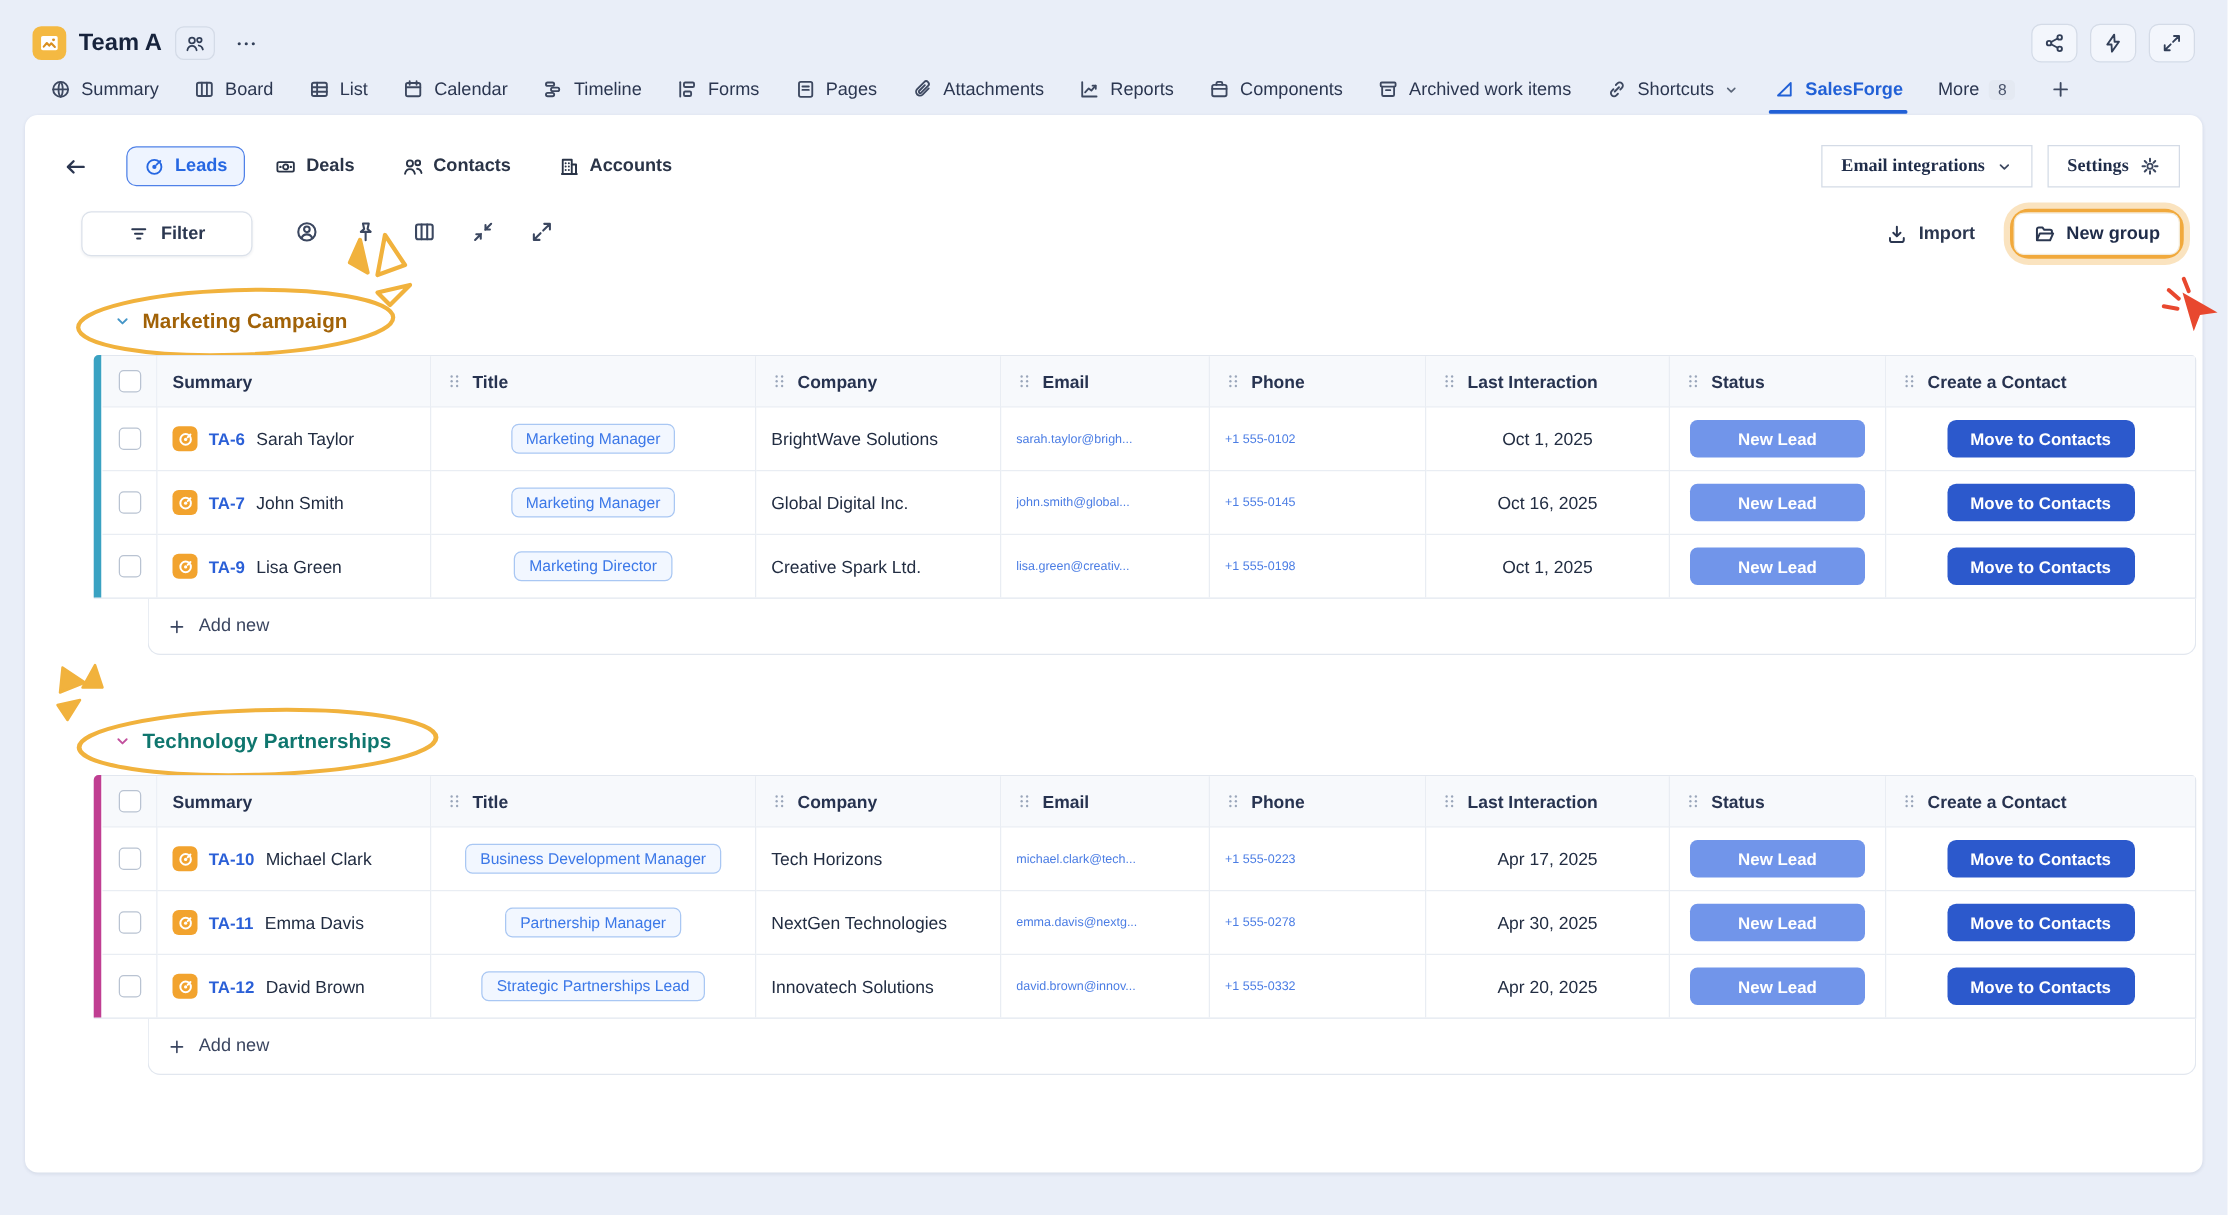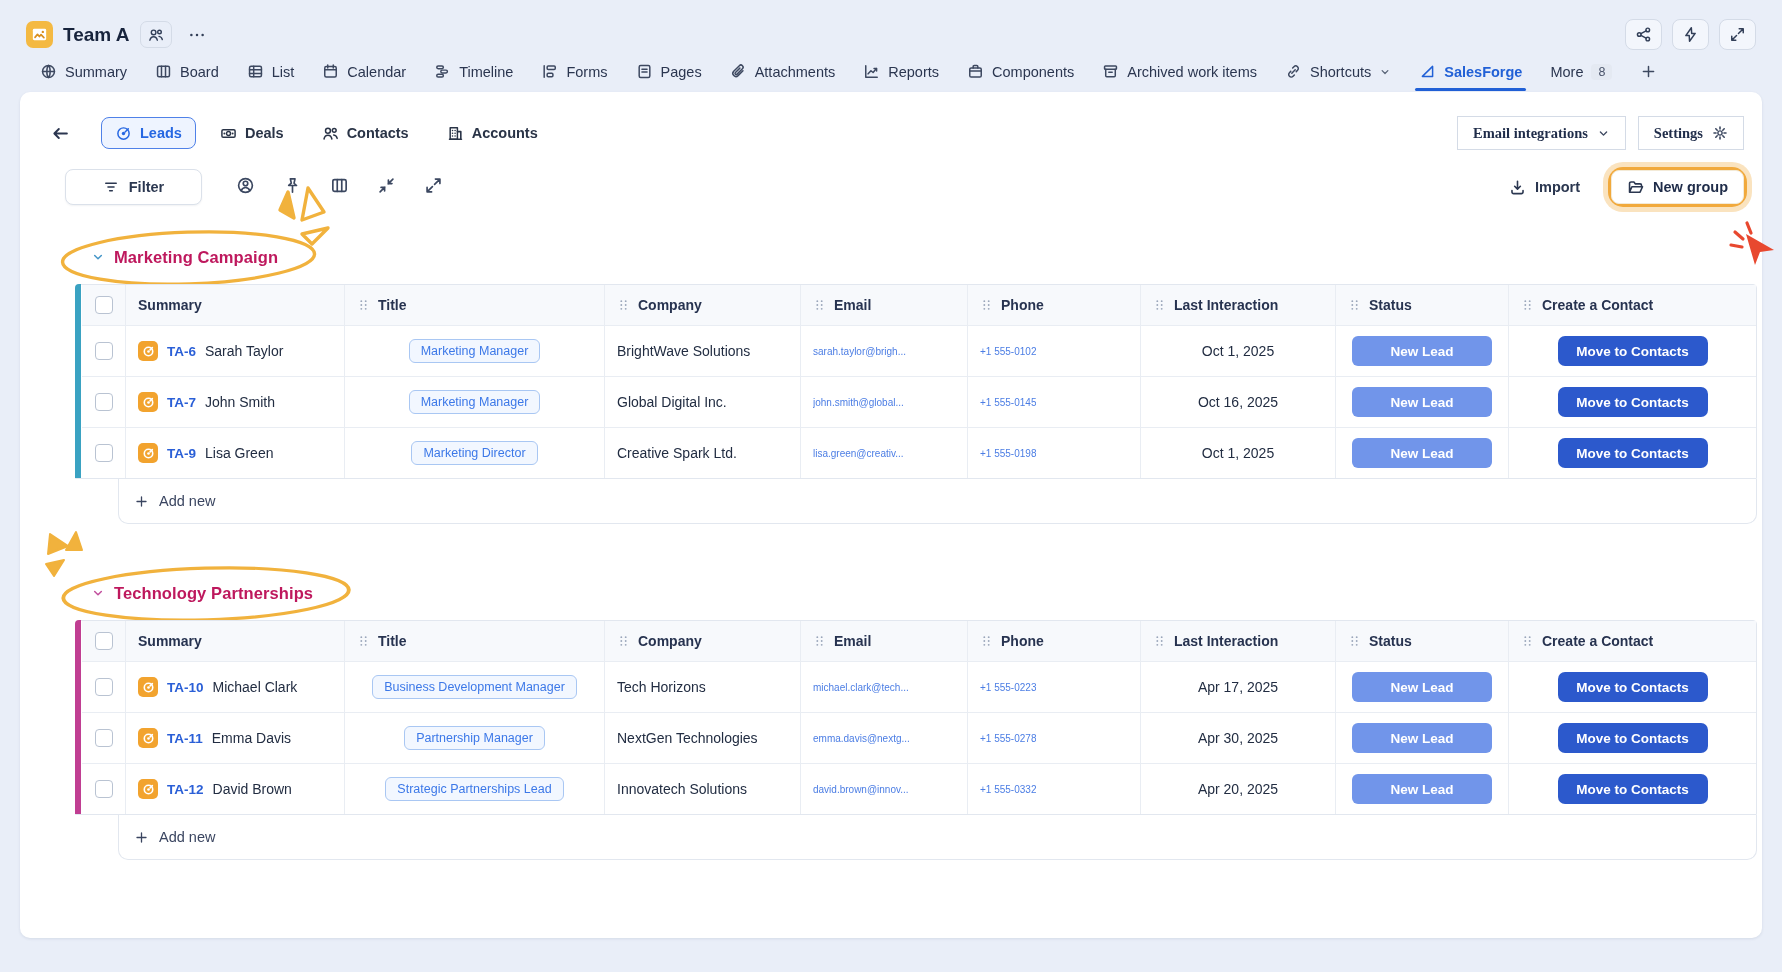--- a/index.html
+++ b/index.html
@@ -436,21 +436,21 @@
       <section class="group g1">
         <div class="ghead">
           <span class="ellipse"><svg viewBox="0 0 240 62" preserveAspectRatio="none">
               <ellipse cx="120" cy="31" rx="115" ry="25" fill="none" stroke="#f1b23d" stroke-width="3.1" transform="rotate(-2 120 31)"></ellipse>
             </svg></span>
           <span class="ic chev" style="color: rgb(69, 150, 200);">
             <svg viewBox="0 0 16 16" fill="none" stroke="currentColor" stroke-width="1.4" stroke-linecap="round" stroke-linejoin="round">
               <path d="M4.2 6.2L8 10l3.8-3.8" stroke-width="1.7"></path>
             </svg>
           </span>
-          <span class="gtitle" style="color: #be185d;">Marketing Campaign</span>
+          <span class="gtitle" style="color: #a16207;">Marketing Campaign</span>
         </div>
         <div class="gtable">
           <div class="gbar" style="background: rgb(58, 162, 194);"></div>
           <div class="grid hrow">
             <div class="cell ckcell">
               <span class="ckbox"></span>
             </div>
             <div class="cell">
               <span>Summary</span>
             </div>
@@ -690,21 +690,21 @@
       <section class="group g2">
         <div class="ghead">
           <span class="ellipse"><svg viewBox="0 0 240 62" preserveAspectRatio="none">
               <ellipse cx="120" cy="31" rx="115" ry="25" fill="none" stroke="#f1b23d" stroke-width="3.1" transform="rotate(-2 120 31)"></ellipse>
             </svg></span>
           <span class="ic chev" style="color: rgb(194, 80, 158);">
             <svg viewBox="0 0 16 16" fill="none" stroke="currentColor" stroke-width="1.4" stroke-linecap="round" stroke-linejoin="round">
               <path d="M4.2 6.2L8 10l3.8-3.8" stroke-width="1.7"></path>
             </svg>
           </span>
-          <span class="gtitle" style="color: #be185d;">Technology Partnerships</span>
+          <span class="gtitle" style="color: #0f766e;">Technology Partnerships</span>
         </div>
         <div class="gtable">
           <div class="gbar" style="background: rgb(192, 62, 146);"></div>
           <div class="grid hrow">
             <div class="cell ckcell">
               <span class="ckbox"></span>
             </div>
             <div class="cell">
               <span>Summary</span>
             </div>

